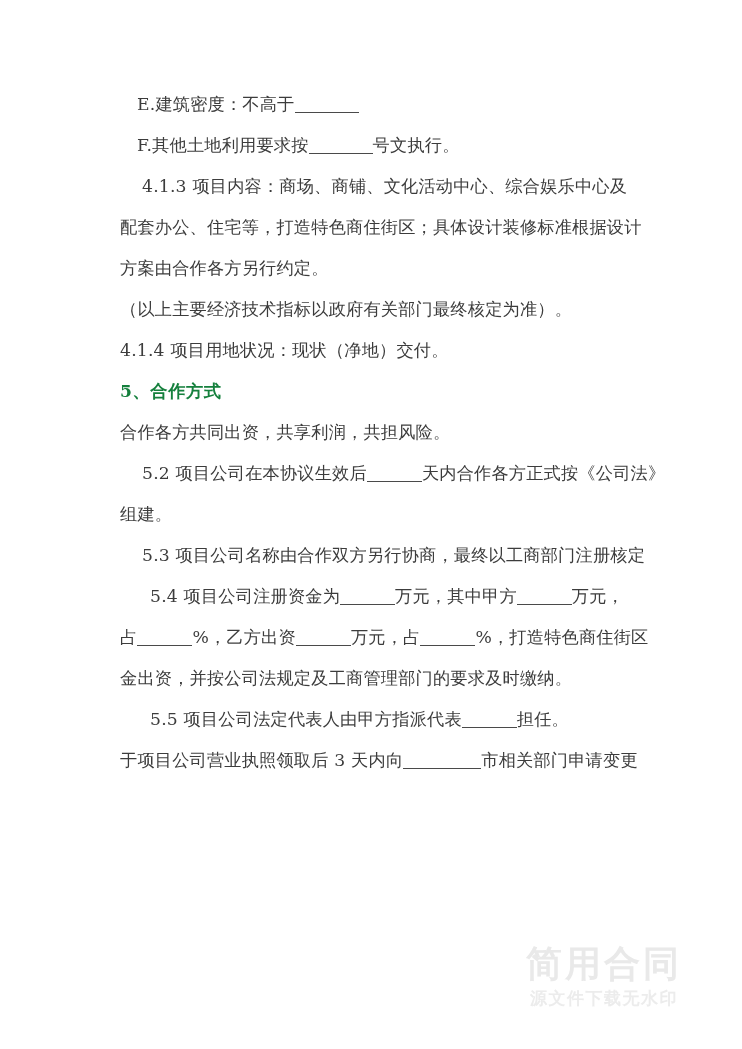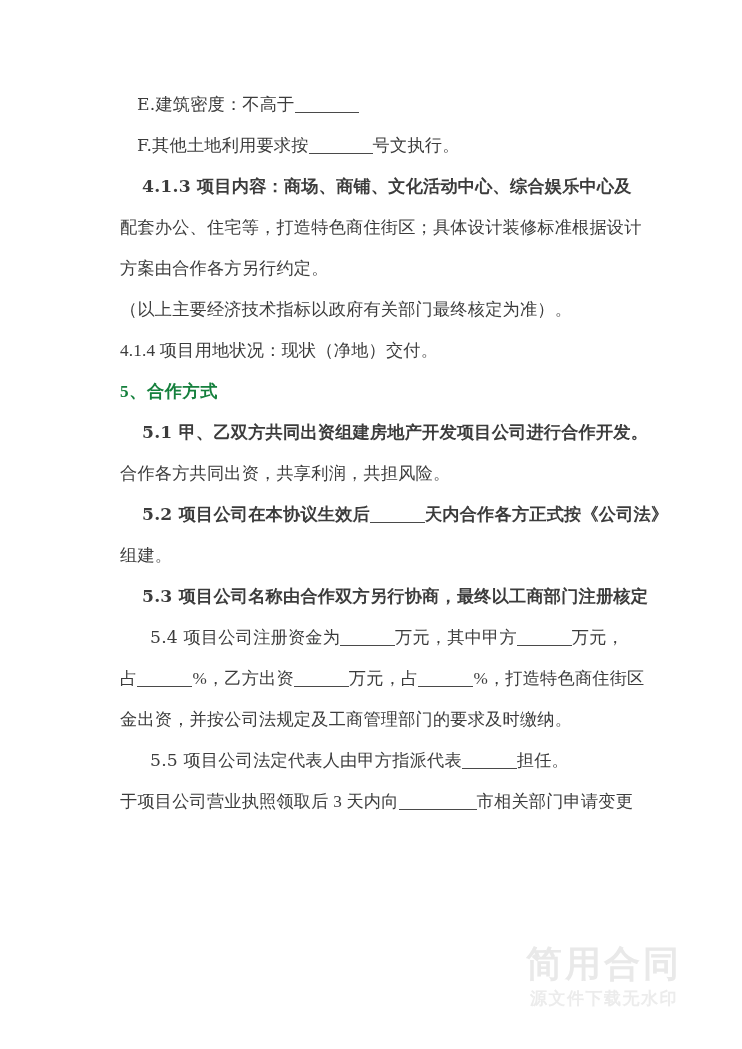--- a/index.html
+++ b/index.html
@@ -27,23 +27,23 @@
   }
   .line {
     font-size: 17.2px;
     line-height: 41px;
     color: #3c3c3c;
     white-space: nowrap;
     letter-spacing: 0.2px;
     font-family: "DejaVu Serif", "Liberation Serif", serif;
   }
   .line.indent-1 { padding-left: 17px; }
-  .line.indent-2 { padding-left: 22px; font-weight: bold; }
+  .line.indent-2 { padding-left: 22px; }
   .line.indent-3 { padding-left: 30px; }
-  .line.flush    { padding-left: 0; font-family: Liberation Serif, serif; }
+  .line.flush    { padding-left: 0; }
   .line.heading {
     font-weight: bold;
     color: #15803d;
     letter-spacing: 0.6px;
   }
   .blank {
     display: inline-block;
     border-bottom: 1.4px solid #4a4a4a;
     vertical-align: -3px;
     height: 15px;
@@ -87,21 +87,20 @@
 
   <div class="doc-body">
       <div class="line indent-1"><span>E.建筑密度：不高于</span><span class="blank w-md"></span></div>
       <div class="line indent-1"><span>F.其他土地利用要求按</span><span class="blank w-md"></span><span>号文执行。</span></div>
       <div class="line indent-2"><span>4.1.3 项目内容：商场、商铺、文化活动中心、综合娱乐中心及</span></div>
       <div class="line flush"><span>配套办公、住宅等，打造特色商住街区；具体设计装修标准根据设计</span></div>
       <div class="line flush"><span>方案由合作各方另行约定。</span></div>
       <div class="line flush"><span>（以上主要经济技术指标以政府有关部门最终核定为准）。</span></div>
       <div class="line flush"><span>4.1.4 项目用地状况：现状（净地）交付。</span></div>
       <div class="line flush heading"><span>5、合作方式</span></div>
-      <div class="line indent-2"><span>5.1 甲、乙双方共同出资组建房地产开发项目公司进行合作开发。</span></div>
       <div class="line flush"><span>合作各方共同出资，共享利润，共担风险。</span></div>
       <div class="line indent-2"><span>5.2 项目公司在本协议生效后</span><span class="blank w-sm"></span><span>天内合作各方正式按《公司法》</span></div>
       <div class="line flush"><span>组建。</span></div>
       <div class="line indent-2"><span>5.3 项目公司名称由合作双方另行协商，最终以工商部门注册核定</span></div>
       <div class="line indent-3"><span>5.4 项目公司注册资金为</span><span class="blank w-sm"></span><span>万元，其中甲方</span><span class="blank w-sm"></span><span>万元，</span></div>
       <div class="line flush"><span>占</span><span class="blank w-sm"></span><span>%，乙方出资</span><span class="blank w-sm"></span><span>万元，占</span><span class="blank w-sm"></span><span>%，打造特色商住街区</span></div>
       <div class="line flush"><span>金出资，并按公司法规定及工商管理部门的要求及时缴纳。</span></div>
       <div class="line indent-3"><span>5.5 项目公司法定代表人由甲方指派代表</span><span class="blank w-sm"></span><span>担任。</span></div>
       <div class="line flush"><span>于项目公司营业执照领取后 3 天内向</span><span class="blank w-lg"></span><span>市相关部门申请变更</span></div>
     </div>

